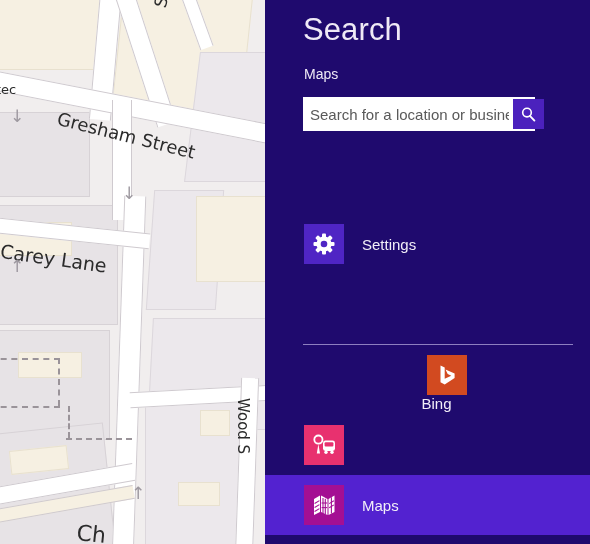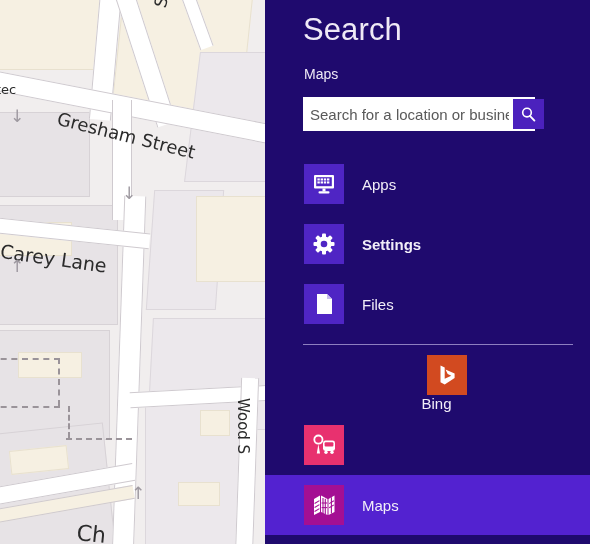--- a/index.html
+++ b/index.html
@@ -184,67 +184,37 @@
     <div id="searchbox">
       <input id="search-input" type="text" placeholder="Search for a location or business" style="">
       <button id="search-go">
         <svg width="17" height="17" viewBox="0 0 17 17">
           <circle cx="7" cy="6.6" r="4.3" fill="none" stroke="#ffffff" stroke-width="1.6"></circle>
           <line x1="9.9" y1="9.9" x2="14.4" y2="14.6" stroke="#ffffff" stroke-width="1.9" stroke-linecap="round"></line>
         </svg>
       </button>
     </div>
 
-    <div class="row" style="top:154px;">
-      <div class="tile system">
-        <svg width="26" height="26" viewBox="0 0 26 26">
-          <rect x="3" y="4" width="20" height="13.5" rx="1" fill="#ffffff"></rect>
-          <rect x="5.2" y="6.2" width="15.6" height="9" fill="#4f25c4"></rect>
-          <g fill="#ffffff">
-            <rect x="6.4" y="7.4" width="2.4" height="2.1"></rect>
-              <rect x="9.6" y="7.4" width="2.4" height="2.1"></rect>
-            <rect x="12.8" y="7.4" width="2.4" height="2.1"></rect>
-              <rect x="16" y="7.4" width="2.4" height="2.1"></rect>
-            <rect x="6.4" y="10.4" width="2.4" height="2.1"></rect>
-              <rect x="9.6" y="10.4" width="2.4" height="2.1"></rect>
-            <rect x="12.8" y="10.4" width="2.4" height="2.1"></rect>
-              <rect x="16" y="10.4" width="2.4" height="2.1"></rect>
-          </g>
-          <rect x="11.5" y="17.5" width="3" height="3" fill="#ffffff"></rect>
-          <rect x="7.5" y="20.3" width="11" height="2.2" rx="1" fill="#ffffff"></rect>
-        </svg>
-      </div>
-      <div class="row-label">Apps</div>
-    </div>
-
-    <div class="row" style="top:214px;font-weight:bold;">
+
+    <div class="row" style="top:214px;">
       <div class="tile system">
         <svg width="26" height="26" viewBox="0 0 26 26">
           <g fill="#ffffff">
             <rect x="11" y="2.5" width="4" height="21" rx="1"></rect>
             <rect x="11" y="2.5" width="4" height="21" rx="1" transform="rotate(45 13 13)"></rect>
             <rect x="11" y="2.5" width="4" height="21" rx="1" transform="rotate(90 13 13)"></rect>
             <rect x="11" y="2.5" width="4" height="21" rx="1" transform="rotate(135 13 13)"></rect>
             <circle cx="13" cy="13" r="7.6"></circle>
           </g>
           <circle cx="13" cy="13" r="3.3" fill="#4f25c4"></circle>
         </svg>
       </div>
       <div class="row-label">Settings</div>
     </div>
 
-    <div class="row" style="top:274px;">
-      <div class="tile system">
-        <svg width="26" height="26" viewBox="0 0 26 26">
-          <path d="M6 3 h10 l5 5 v15 h-15 z" fill="#ffffff"></path>
-          <path d="M16 3 v5 h5 z" fill="#c9bdee"></path>
-        </svg>
-      </div>
-      <div class="row-label">Files</div>
-    </div>
 
     <div id="divider"></div>
 
     <div class="row" style="top:355px;flex-direction:column;">
       <div class="tile" style="background:#d24a20;">
         <svg width="28" height="28" viewBox="0 0 28 28">
           <path d="M7.5 4.5 l4.2 1.9 v11.4 l6.6 -3.1 -3.6 -1.7 -2.2 -4.6 9.1 4.2 v4.4 l-9.9 6.6 -4.2 -2.4 z" fill="#ffffff"></path>
         </svg>
       </div>
       <div class="row-label">Bing</div>

